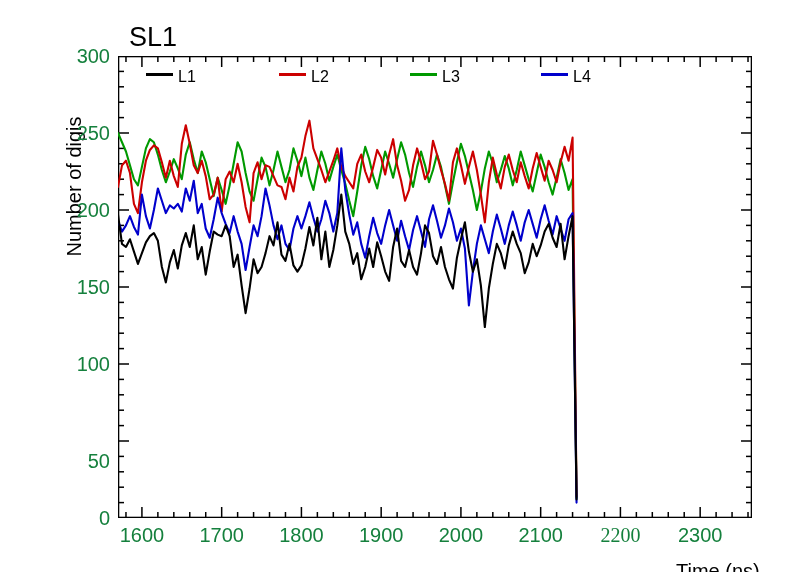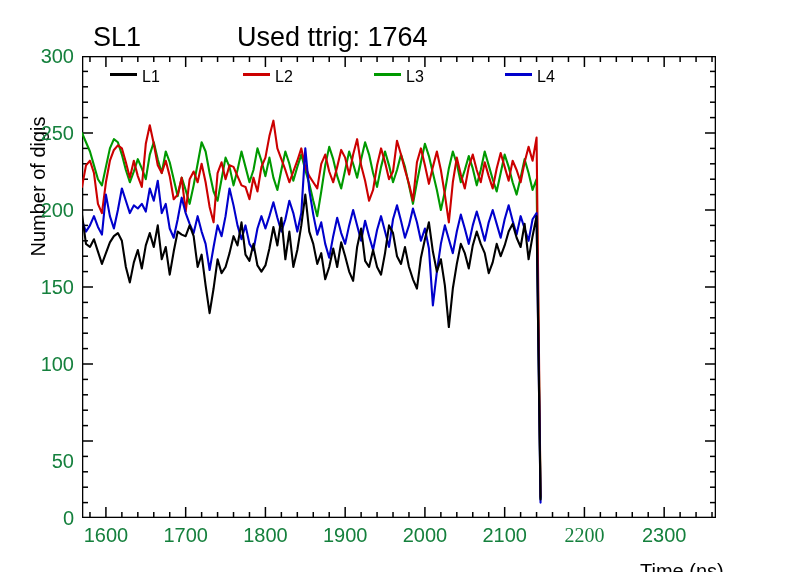--- a/index.html
+++ b/index.html
@@ -3,21 +3,21 @@
 <meta charset="utf-8">
 <style>
   html,body{margin:0;padding:0;}
   body{
     width:796px;height:572px;
     background:#ffffff;
     font-family:"Liberation Sans", sans-serif;
     overflow:hidden;
     position:relative;
   }
-  #root{position:absolute;inset:0;}
+  #root{position:absolute;inset:0;margin-left:36px;}
 
   
   .hdr{position:absolute;left:0;top:0;width:796px;height:56px;}
   .hdr span{
     position:absolute;
     font-size:27px;
     color:#000;
     white-space:nowrap;
     line-height:1;
   }
@@ -63,21 +63,20 @@
     position:absolute;font-size:20px;color:#15803d;white-space:nowrap;
   }
 </style>
 </head>
 <body>
 
 <div id="root">
 
   <div class="hdr">
     <span class="hdr-sl">SL1</span>
-    <span class="hdr-ttrig">Used ttrig: 1764</span>
   </div>
 
   <div class="ytitle">Number of digis</div>
 
   <div class="xtitle">Time (ns)</div>
 
   <div class="legend">
     <div class="leg-item" style="left:0px">
       <span class="leg-line" id="ll0" style="border-top-color: rgb(0, 0, 0);"></span><span class="leg-lbl">L1</span>
     </div>

